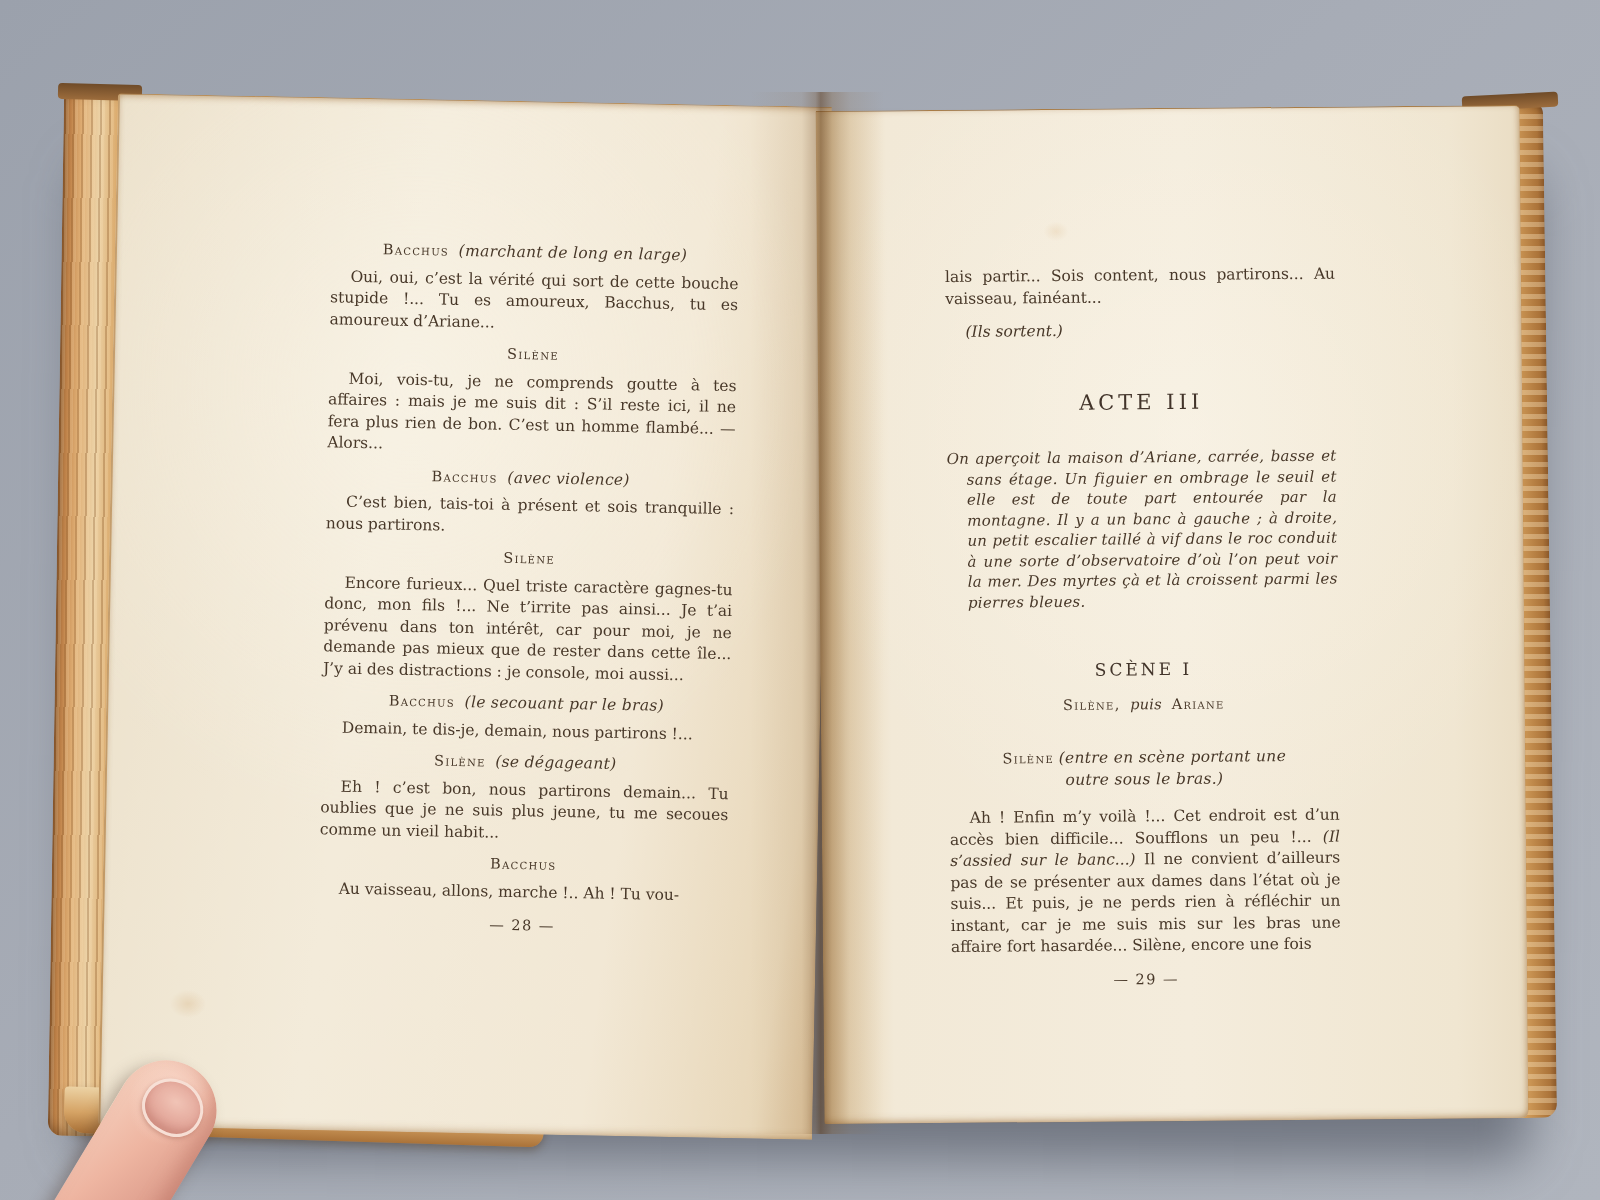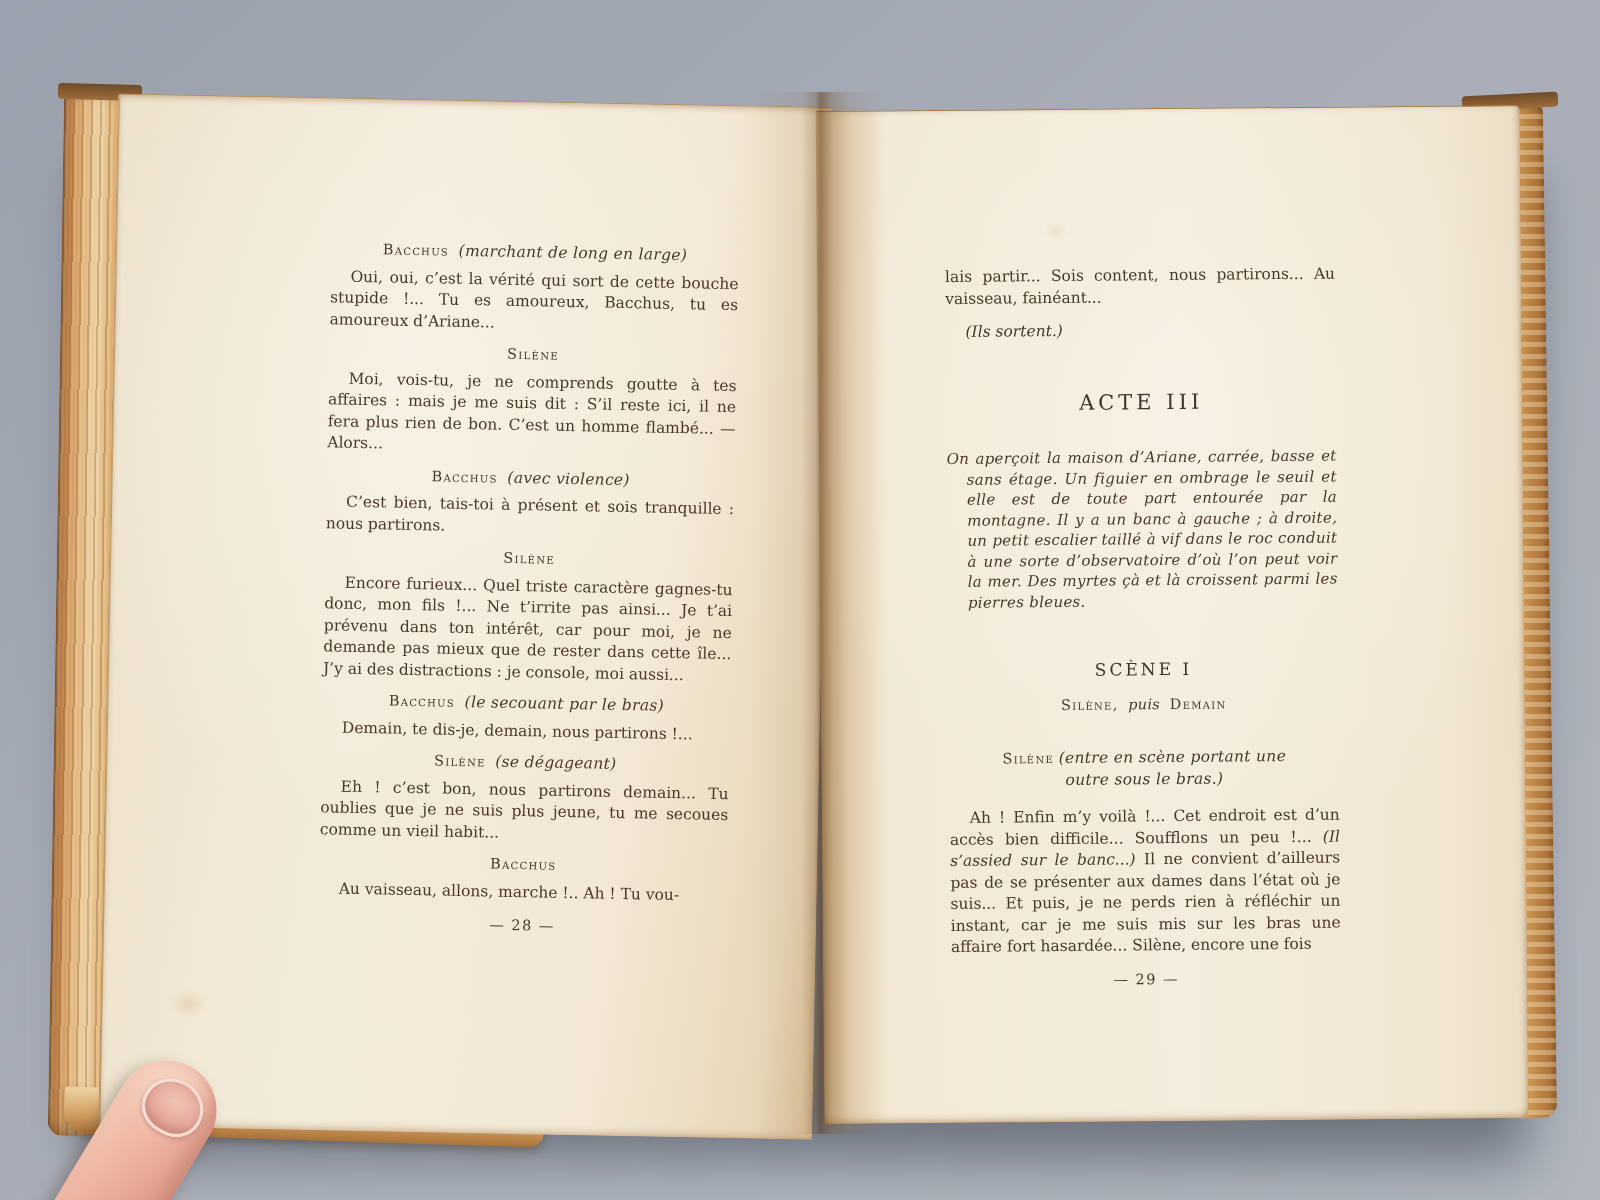--- a/index.html
+++ b/index.html
@@ -205,21 +205,21 @@
 
       <div class="act-head">ACTE III</div>
 
       <p class="setting">On aperçoit la maison d’Ariane, carrée, basse et sans étage. Un figuier en ombrage le seuil et elle est de toute part entourée par la montagne. Il y a un banc à gauche ; à droite, un petit escalier taillé à vif dans le roc conduit à une sorte d’observatoire d’où l’on peut voir la mer. Des myrtes çà et là croissent parmi les pierres bleues.</p>
 
       <div class="scene-head">SCÈNE I</div>
 
       <div class="chars-line">
         <span class="speaker">Silène,</span>
         <span class="conj">puis</span>
-        <span class="speaker">Demain</span>
+        <span class="speaker">Ariane</span>
       </div>
 
       <div class="entrance">
         <span class="speaker">Silène</span>
         <span class="direction">(entre en scène portant une outre sous le bras.)</span>
       </div>
 
       <p class="para monologue"><span>Ah ! Enfin m’y voilà !... Cet endroit est d’un accès bien difficile... Soufflons un peu !... </span><span class="ital">(Il s’assied sur le banc...)</span><span> Il ne convient d’ailleurs pas de se présenter aux dames dans l’état où je suis... Et puis, je ne perds rien à réfléchir un instant, car je me suis mis sur les bras une affaire fort hasardée... Silène, encore une fois</span></p>
 
       <div class="page-num">— 29 —</div>

